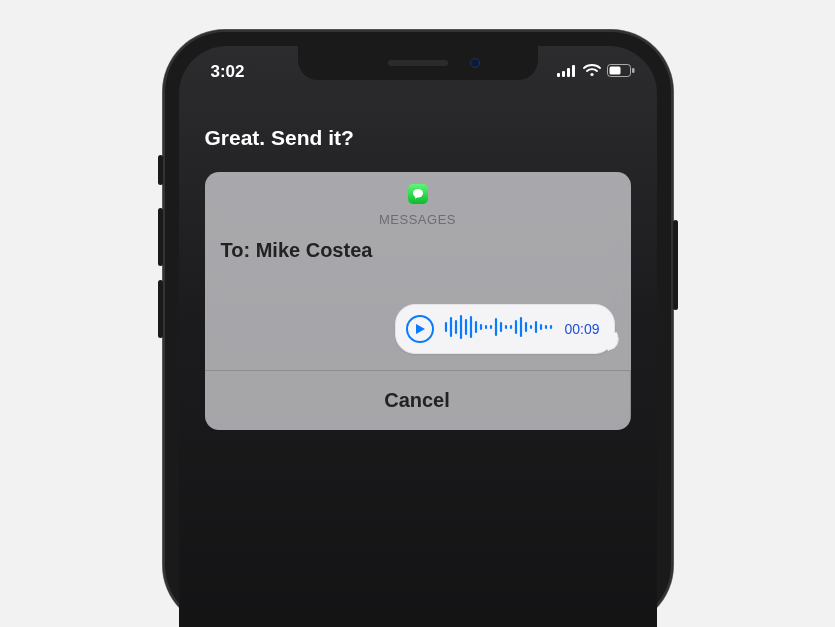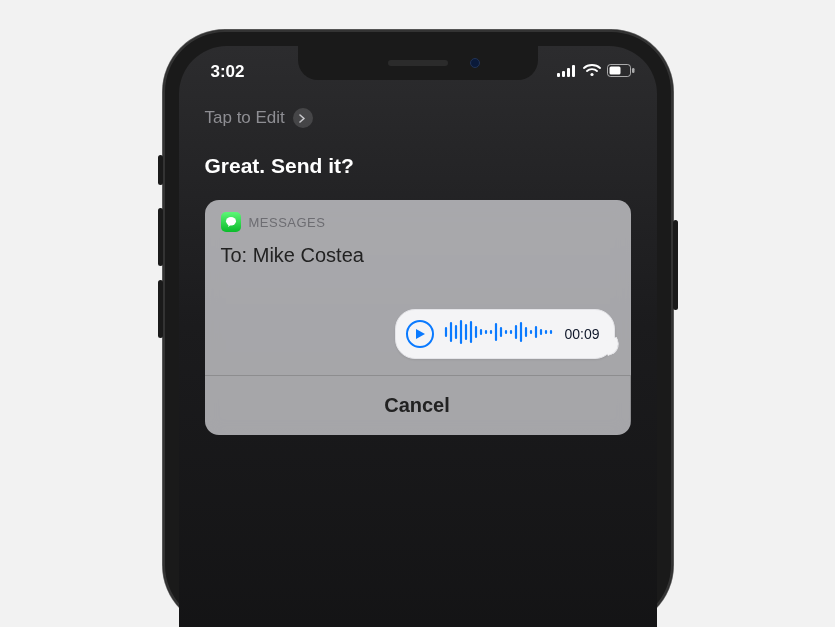--- a/index.html
+++ b/index.html
@@ -103,28 +103,29 @@
     overflow: hidden;
     color: #333;
     backdrop-filter: blur(8px);
   }
   .card-header {
     display:flex; align-items:center; gap:8px;
     padding: 12px 16px 10px 16px;
     color: #6d6d72;
     font-size: 13px;
     letter-spacing: 0.5px;
+    flex-direction: column;
   }
   .app-icon {
     width: 20px; height:20px; border-radius:5px;
     background: linear-gradient(180deg,#5df777,#0bbb2b);
     display:flex; align-items:center; justify-content:center;
   }
   .card-body { padding: 2px 16px 16px 16px; }
-  .recipient { font-size: 20px; color:#222; font-weight:400; }
+  .recipient { font-size: 20px; color:#222; font-weight:700; }
 
   .bubble-row { display:flex; justify-content:flex-end; margin-top: 42px; }
   .bubble {
     position:relative;
     background: #f4f4f6;
     border: 1px solid #e4e4e8;
     border-radius: 20px;
     padding: 8px 14px 8px 10px;
     display:flex; align-items:center; gap:10px;
     box-shadow: 0 1px 2px rgba(0,0,0,0.08);
@@ -134,21 +135,21 @@
     width:14px; height:14px; background:#f4f4f6;
     border-right:1px solid #e4e4e8; border-bottom:1px solid #e4e4e8;
     border-bottom-right-radius:12px;
     transform: rotate(-20deg);
   }
   .play-btn {
     width: 28px; height:28px; border-radius:50%;
     border: 2px solid #0a7aff;
     display:flex; align-items:center; justify-content:center;
   }
-  .duration { font-size: 14px; color: #0f172a; font-variant-numeric: tabular-nums; }
+  .duration { font-size: 14px; color: #1d4ed8; font-variant-numeric: tabular-nums; }
 
   .card-actions {
     display:flex;
     border-top: 1px solid rgba(0,0,0,0.15);
   }
   .card-actions > div {
     flex:1; text-align:center;
     padding: 18px 0;
     font-size: 20px;
     color: #222;
@@ -199,28 +200,20 @@
           <svg width="28" height="13" viewBox="0 0 28 13">
               <rect x="0.5" y="0.5" width="23" height="12" rx="3" fill="none" stroke="#fff" stroke-opacity="0.6"></rect>
               <rect x="2.5" y="2.5" width="11" height="8" rx="1.5" fill="#fff"></rect>
               <rect x="25" y="4" width="2.5" height="5" rx="1.2" fill="#fff" fill-opacity="0.6"></rect>
             </svg>
         </span>
       </div>
     </div>
 
     <div class="content">
-      <div class="edit-row">
-        <span>Tap to Edit</span>
-        <span class="chev-circle">
-          <svg width="7" height="9" viewBox="0 0 7 9">
-              <path d="M1 1 L5 4.5 L1 8" fill="none" stroke="#c8c8cc" stroke-width="1.6" stroke-linecap="round" stroke-linejoin="round"></path>
-            </svg>
-        </span>
-      </div>
 
       <div class="siri-prompt">Great. Send it?</div>
 
       <div class="card">
         <div class="card-header">
           <span class="app-icon">
             <svg width="12" height="12" viewBox="0 0 12 12">
                 <ellipse cx="6" cy="5.2" rx="5" ry="4.2" fill="#fff"></ellipse>
                 <path d="M3.5 9 L3 11 L5.5 9.2 Z" fill="#fff"></path>
               </svg>

